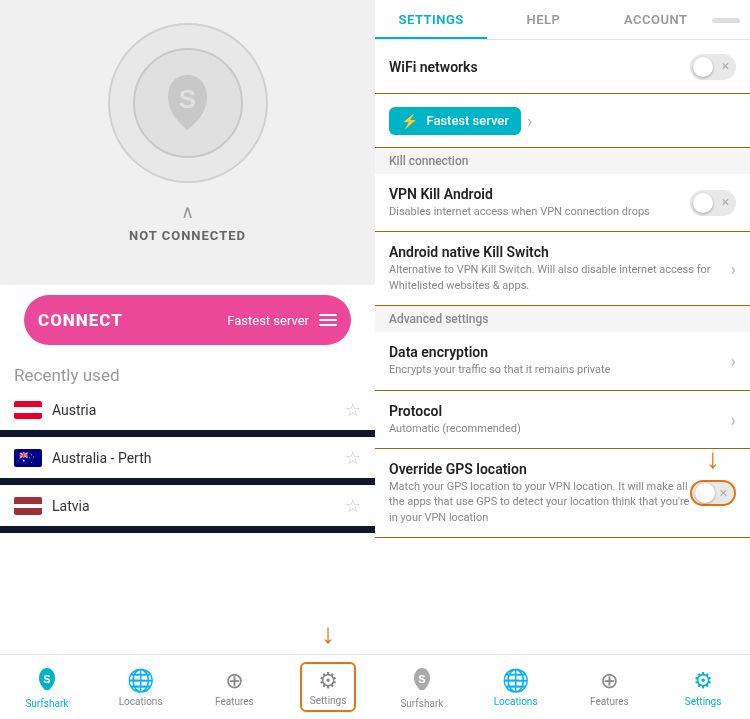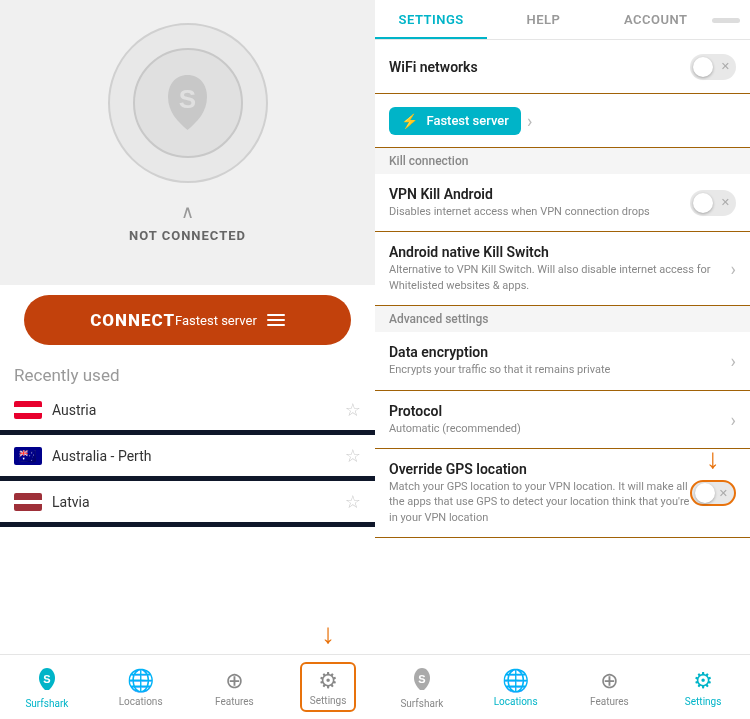--- a/index.html
+++ b/index.html
@@ -63,26 +63,26 @@
     .not-connected {
       font-size: 13px;
       font-weight: 700;
       color: #666;
       letter-spacing: 1px;
       margin-top: 6px;
       text-transform: uppercase;
     }
 
     .connect-bar {
-      background: #c2410c;
+      background: #ec4899;
       margin: 0 12px;
       border-radius: 30px;
       display: flex;
       align-items: center;
-      justify-content: center;
+      justify-content: space-between;
       padding: 0 14px;
       height: 50px;
     }
 
     .connect-label {
       color: #fff;
       font-weight: 800;
       font-size: 17px;
       letter-spacing: 1px;
     }
@@ -120,21 +120,21 @@
 
     .server-list {
       flex: 1;
       overflow: hidden;
     }
 
     .server-item {
       display: flex;
       align-items: center;
       padding: 10px 14px;
-      border-bottom: 5px solid #0f172a;
+      border-bottom: 7px solid #0f172a;
     }
 
     .flag {
       width: 28px;
       height: 18px;
       border-radius: 2px;
       margin-right: 10px;
       flex-shrink: 0;
       overflow: hidden;
       display: flex;

